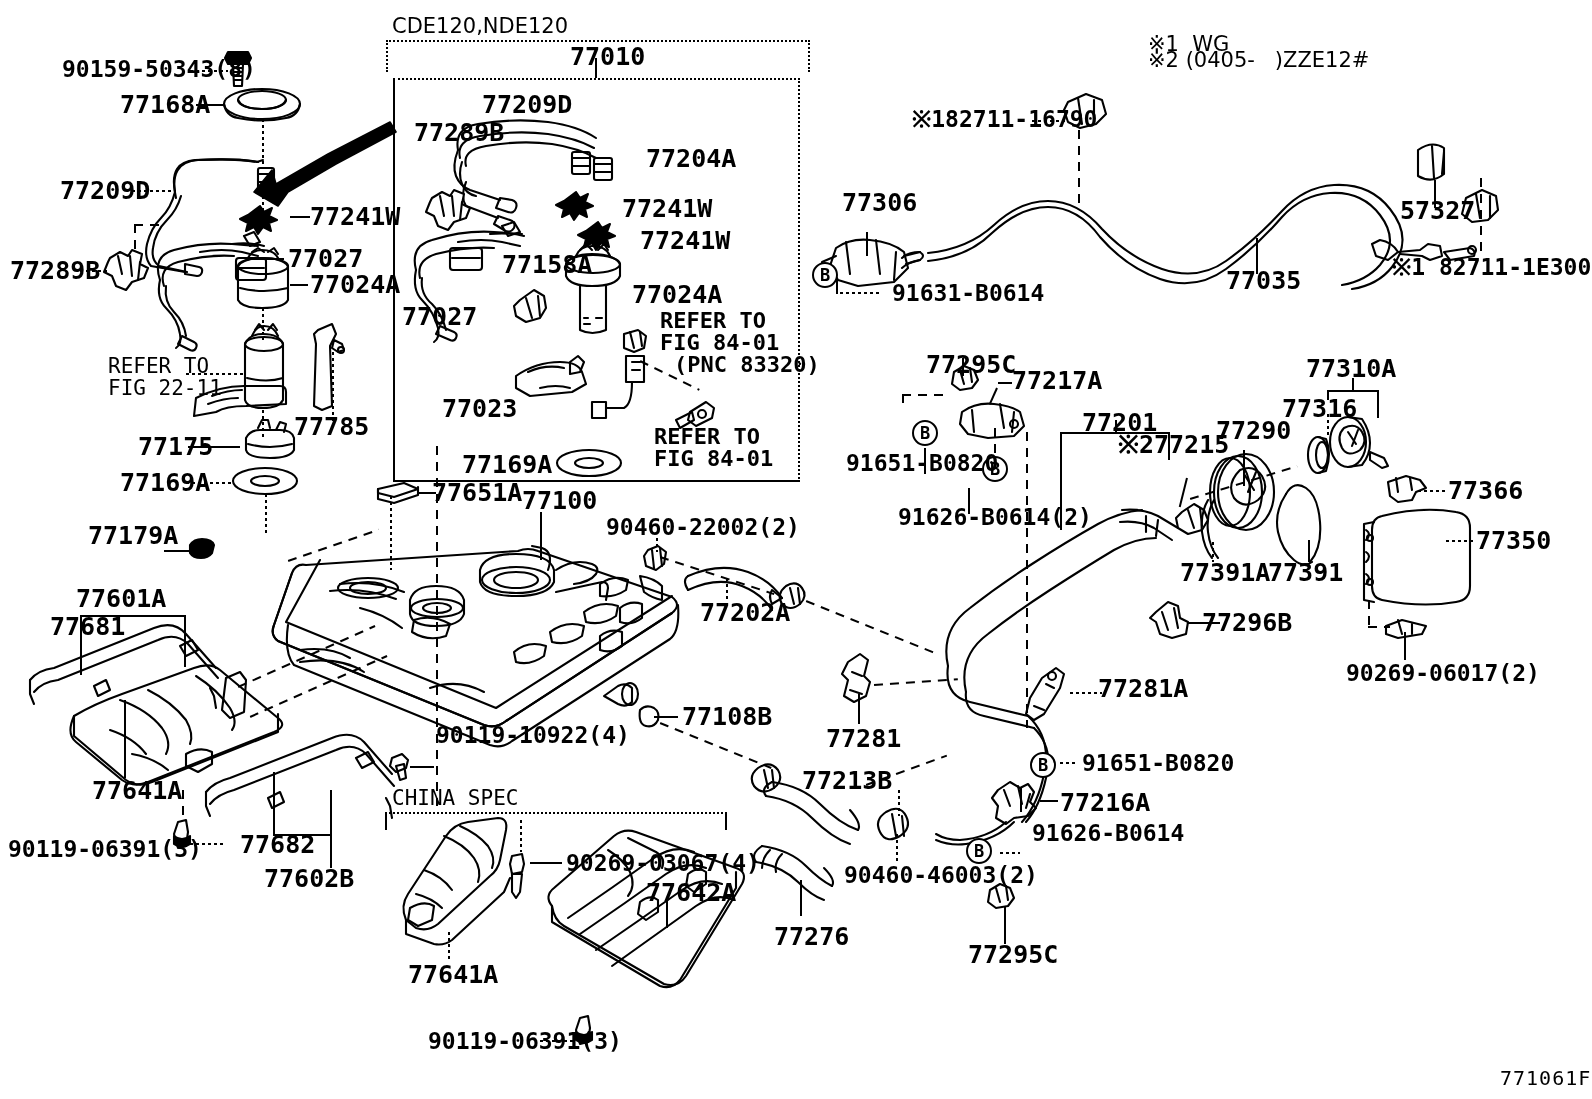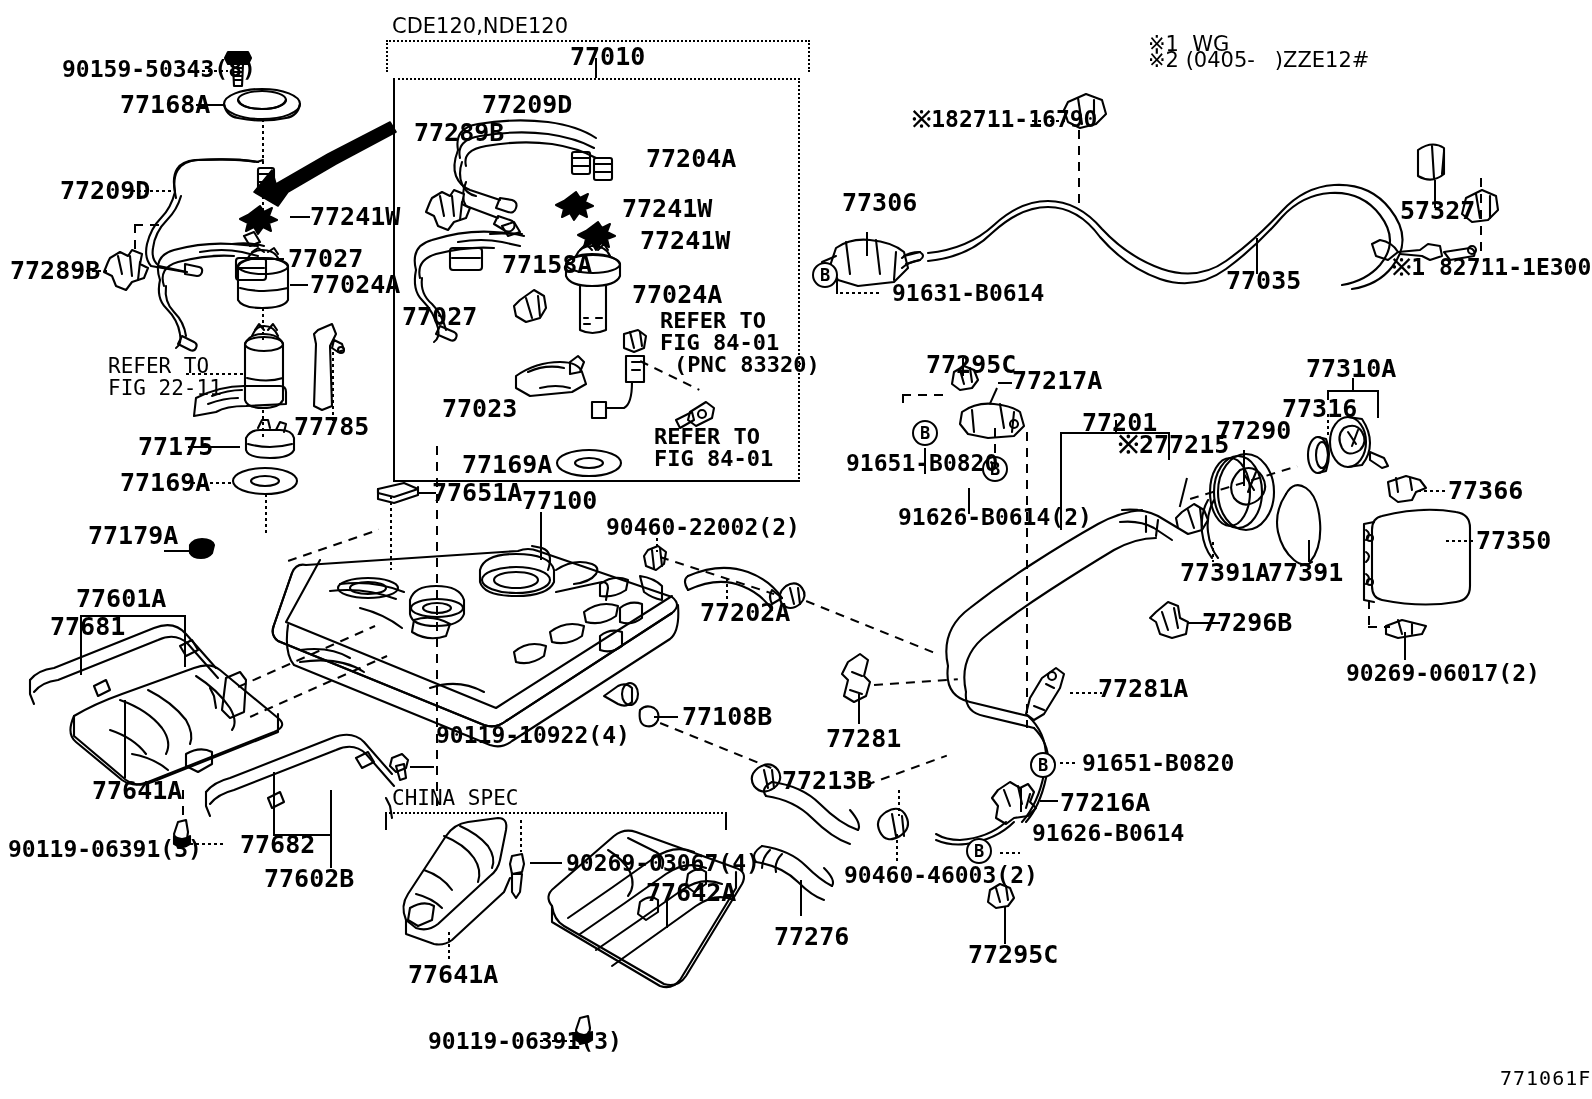--- a/index.html
+++ b/index.html
@@ -667,21 +667,21 @@
   <div class="lbl pnsm" style="left:8px;top:838px;">90119-06391(3)</div>
   <div class="lbl pn" style="left:240px;top:832px;">77682</div>
   <div class="lbl pn" style="left:264px;top:866px;">77602B</div>
   <div class="lbl pnsm" style="left:436px;top:724px;">90119-10922(4)</div>
 
   <div class="lbl pn" style="left:432px;top:480px;">77651A</div>
   <div class="lbl pn" style="left:522px;top:488px;">77100</div>
   <div class="lbl pnsm" style="left:606px;top:516px;">90460-22002(2)</div>
   <div class="lbl pn" style="left:700px;top:600px;">77202A</div>
   <div class="lbl pn" style="left:682px;top:704px;">77108B</div>
-  <div class="lbl pn" style="left:782px;top:768px;text-align:center;">77213B</div>
+  <div class="lbl pn" style="left:802px;top:768px;text-align:center;">77213B</div>
   <div class="lbl pn" style="left:826px;top:726px;">77281</div>
   <div class="lbl pn" style="left:774px;top:924px;">77276</div>
   <div class="lbl pnsm" style="left:844px;top:864px;">90460-46003(2)</div>
   <div class="lbl pnsm" style="left:566px;top:852px;">90269-03067(4)</div>
   <div class="lbl pn" style="left:646px;top:880px;text-align:center;">77642A</div>
   <div class="lbl pn" style="left:408px;top:962px;">77641A</div>
   <div class="lbl pnsm" style="left:428px;top:1030px;">90119-06391(3)</div>
 
   <div class="lbl pnsm" style="left:912px;top:108px;">※182711-16790</div>
   <div class="lbl pn" style="left:842px;top:190px;">77306</div>

